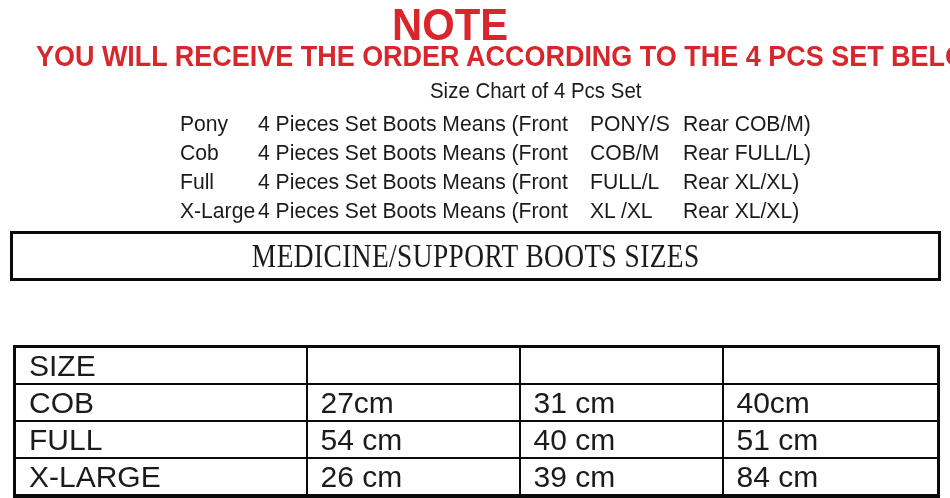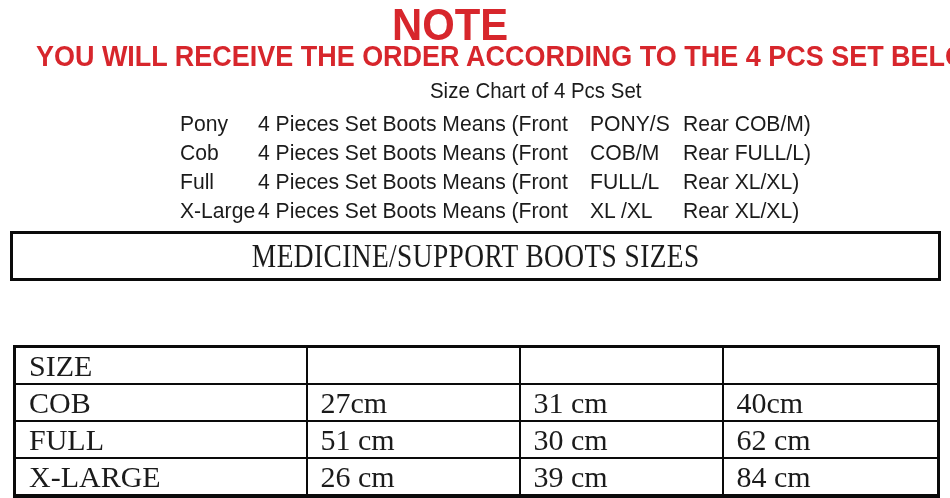--- a/index.html
+++ b/index.html
@@ -83,21 +83,21 @@
   
   .size-table-wrap { position: absolute; top: 345px; left: 13px; }
   table.size-table {
     border-collapse: collapse;
     border: 3px solid var(--line);
     border-bottom: 7px solid var(--line);
     table-layout: fixed;
   }
   table.size-table td {
     border: 2px solid var(--line);
-    font-family: Liberation Serif, serif;
+    font-family: Liberation Sans, sans-serif;
     font-size: 30px;
     padding: 1px 0 0 13px;
     vertical-align: middle;
     white-space: nowrap;
     overflow: hidden;
   }
   tr.row-header  { height: 33px; }
   tr.row-cob     { height: 37px; }
   tr.row-full    { height: 35px; }
   tr.row-xlarge  { height: 34px; }
@@ -168,23 +168,23 @@
         <td></td>
       </tr>
       <tr class="row-cob">
         <td>COB</td>
         <td>27cm</td>
         <td>31 cm</td>
         <td>40cm</td>
       </tr>
       <tr class="row-full">
         <td>FULL</td>
+        <td>54 cm</td>
+        <td>40 cm</td>
         <td>51 cm</td>
-        <td>30 cm</td>
-        <td>62 cm</td>
       </tr>
       <tr class="row-xlarge">
         <td>X-LARGE</td>
         <td>26 cm</td>
         <td>39 cm</td>
         <td>84 cm</td>
       </tr>
     </tbody>
   </table>
 </div>

